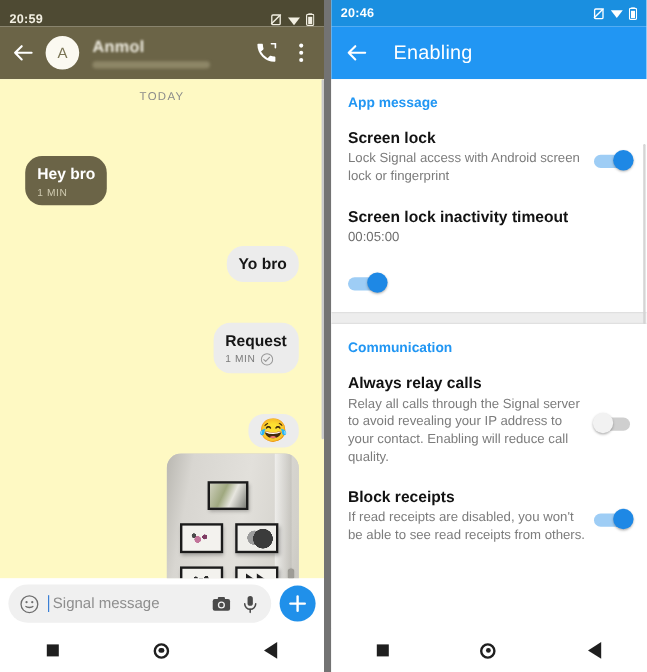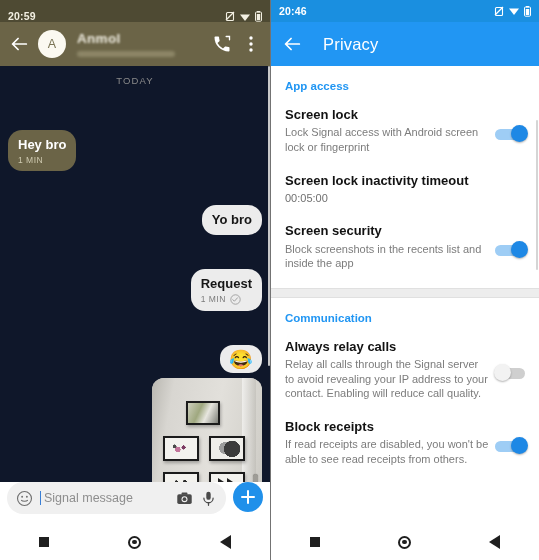--- a/index.html
+++ b/index.html
@@ -55,22 +55,22 @@
     margin-top: 5px; height: 6px; width: 78%;
     background: #8d8667; border-radius: 3px;
     filter: blur(1.4px);
   }
   .appbar-ic { width: 20px; height: 20px; margin-left: 10px; flex: 0 0 20px; }
   .appbar-ic.kebab { width: 14px; flex: 0 0 14px; margin-left: 12px; margin-right: 4px;}
 
   .chat {
     position: absolute;
     top: 66px; left: 0; right: 0; bottom: 78px;
-    background: #0f172a;
-    padding: 0 8px;
+    background: #fef9c3;
+    padding: 0 21px;
     overflow: hidden;
   }
   .daylabel {
     text-align: center; font-size: 9.5px; color: #8a8a8a;
     letter-spacing: 1.1px; padding: 9px 0 10px;
   }
   .row { display: flex; margin-bottom: 4px; margin-top: 34px; }
   .row.out { justify-content: flex-end; }
   .row.in  { justify-content: flex-start; }
 
@@ -154,21 +154,21 @@
     background:#cfc46a; clip-path:polygon(0 100%,50% 0,100% 100%);
   }
   .f6::after{
     content:""; position:absolute; inset:2px;
     background:
       repeating-linear-gradient(58deg, rgba(255,255,255,.55) 0 1px, transparent 1px 4px);
   }
 
   .composer {
     position: absolute; left: 0; right: 0; bottom: 36px;
-    height: 42px; display: flex; 
+    height: 42px; display: flex; align-items: center;
     padding: 0 7px; background: #fff;
   }
   .inputpill {
     flex: 1; height: 32px; border-radius: 16px; background: #f0f0f0;
     display: flex; align-items: center; padding: 0 9px; gap: 7px;
   }
   .smiley { width: 17px; height: 17px; flex: 0 0 17px; }
   .caret { width: 1px; height: 14px; background: #3a7fd5; }
   .ph { font-size: 12.5px; color: #8e8e8e; flex: 1; margin-left: -4px; }
   .cam, .mic { width: 17px; height: 17px; flex: 0 0 17px; }
@@ -203,21 +203,21 @@
 
   .scrollbar-l {
     position:absolute; right:0; top:66px; width:2px; height:300px;
     background:#c9c9c9; border-radius:1px;
   }
 
   
   .right {
     position: relative; width: 269px; height: 560px;
     background: #fff; overflow: hidden; flex: 0 0 269px;
-    border-left: 1px solid #737373;
+    border-left: 6px solid #737373;
   }
   .r-status {
     height: 22px; background: #1a8fe0;
     display: flex; align-items: center; padding: 0 8px; color: #fff;
   }
   .r-status .clock { font-size: 10.5px; font-weight: bold; letter-spacing:.2px; }
   .r-status .sp { flex: 1; }
 
   .r-appbar {
     height: 44px; background: #2196f3;
@@ -434,50 +434,46 @@
         </span>
       </span>
     </div>
 
     <div class="r-appbar">
       <span class="back-arrow">
         <svg width="22" height="22" viewBox="0 0 24 24">
             <path d="M20 12H5M11 6l-6 6 6 6" fill="none" stroke="#fff" stroke-width="1.9" stroke-linecap="round" stroke-linejoin="round"></path>
           </svg>
       </span>
-      <span class="ttl">Privacy</span>
+      <span class="ttl">Enabling</span>
     </div>
 
     <div class="settings">
 
-      <div class="sec-head">App access</div>
+      <div class="sec-head">App message</div>
 
       <div class="item">
         <div class="txt">
           <div class="t1">Screen lock</div>
           <div class="t2">Lock Signal access with Android screen lock or fingerprint</div>
         </div>
         <div class="sw on">
           <span class="track"></span>
             <span class="thumb"></span>
         </div>
       </div>
 
       <div class="item">
         <div class="txt">
           <div class="t1">Screen lock inactivity timeout</div>
           <div class="t2 mono">00:05:00</div>
         </div>
       </div>
 
       <div class="item">
-        <div class="txt">
-          <div class="t1">Screen security</div>
-          <div class="t2">Block screenshots in the recents list and inside the app</div>
-        </div>
         <div class="sw on">
           <span class="track"></span>
             <span class="thumb"></span>
         </div>
       </div>
 
 
       <div class="divider"></div>
 
       <div class="sec-head">Communication</div>

